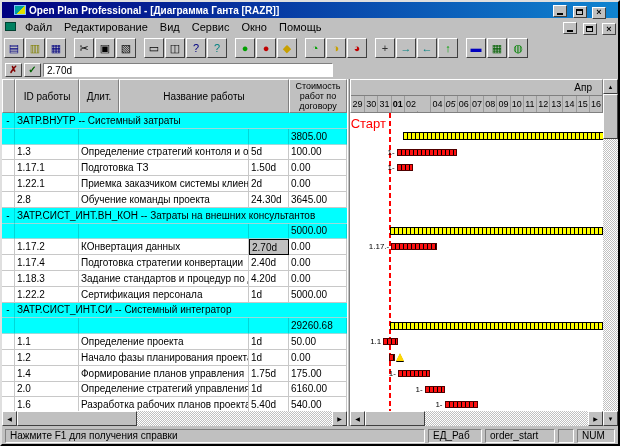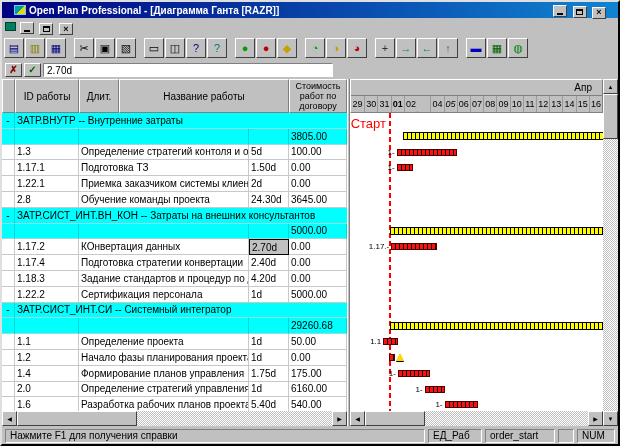--- a/index.html
+++ b/index.html
@@ -105,20 +105,28 @@
         </span>
       <span class="win-btn">
           <span class="g-max"></span>
         </span>
       <span class="win-btn">×</span>
     </span>
   </div>
 
   <div class="menubar">
     <span class="doc-icon"></span>
+    <span class="menu-items">
+        <span class="menu-item">Файл</span>
+        <span class="menu-item">Редактирование</span>
+        <span class="menu-item">Вид</span>
+        <span class="menu-item">Сервис</span>
+        <span class="menu-item">Окно</span>
+        <span class="menu-item">Помощь</span>
+      </span>
     <span>
       <span class="win-btn">
           <span class="g-min"></span>
         </span>
       <span class="win-btn">
           <span class="g-max"></span>
         </span>
       <span class="win-btn">×</span>
     </span>
   </div>
@@ -211,21 +219,21 @@
       <div class="t-header">
         <div class="hc w-exp"></div>
         <div class="hc w-id">ID работы</div>
         <div class="hc w-dur">Длит.</div>
         <div class="hc w-name">Название работы</div>
         <div class="hc w-cost">Стоимость работ по договору</div>
       </div>
       <div class="t-body">
           <div class="trow section">
             <div class="tc w-exp">-</div>
-            <div class="tc c-span">ЗАТР.ВНУТР -- Внутренние затраты</div>
+            <div class="tc c-span">ЗАТР.ВНУТР -- Системный затраты</div>
           </div>
           <div class="trow total">
             <div class="tc w-exp"></div>
             <div class="tc w-id"></div>
             <div class="tc w-name"></div>
             <div class="tc w-dur"></div>
             <div class="tc w-cost">3805.00</div>
           </div>
           <div class="trow task">
             <div class="tc w-exp"></div>

